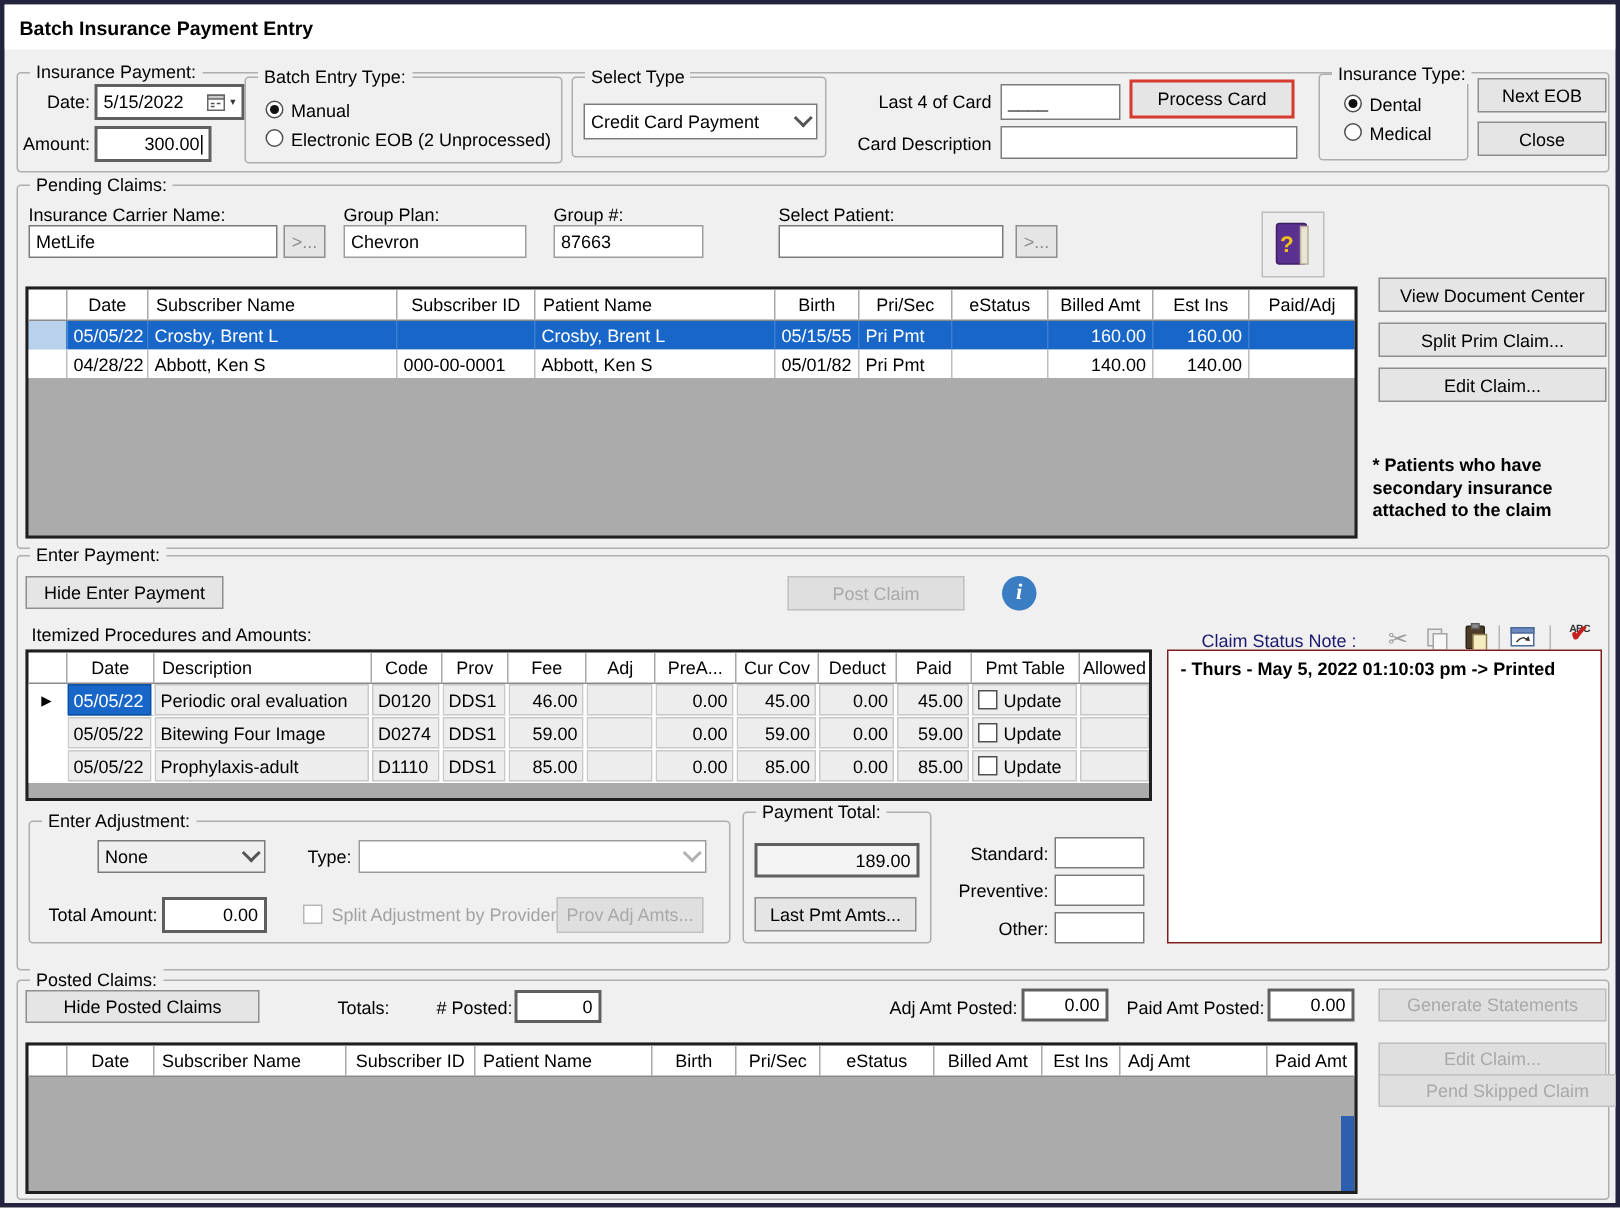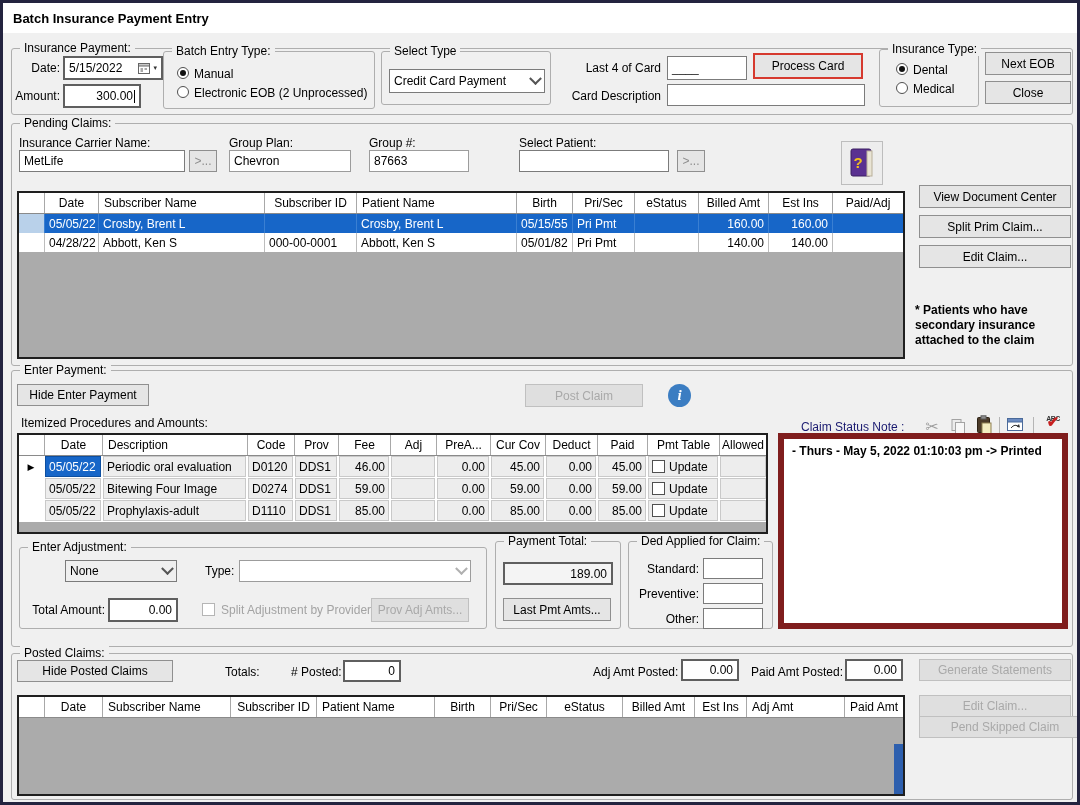--- a/index.html
+++ b/index.html
@@ -56,21 +56,21 @@
   .itd.num{justify-content:flex-end;}
   .itd.sel{background:#1766c8;color:#fff;box-shadow:inset 0 0 0 1px #0d4fa0;}
   .itd.wcell{background:#fff;box-shadow:none;justify-content:center;}
   .pc0{width:26px}.pc1{width:54px}.pc2{width:166px}.pc3{width:92px}.pc4{width:160px}.pc5{width:56px}
   .pc6{width:62px}.pc7{width:64px}.pc8{width:70px}.pc9{width:64px}.pc10{flex:1;border-right:none;}
   .ic0{width:26px}.ic1{width:58px}.ic2{width:145px}.ic3{width:47px}.ic4{width:44px}.ic5{width:52px}
   .ic6{width:46px}.ic7{width:54px}.ic8{width:55px}.ic9{width:52px}.ic10{width:50px}.ic11{width:72px}
   .ic12{flex:1;border-right:none;}
   .oc0{width:26px}.oc1{width:58px}.oc2{width:128px}.oc3{width:86px}.oc4{width:118px}.oc5{width:56px}
   .oc6{width:56px}.oc7{width:76px}.oc8{width:72px}.oc9{width:52px}.oc10{width:98px}.oc11{flex:1;border-right:none;}
-  .notebox{position:absolute;background:#fff;border:6px solid #7f1d1d;box-sizing:border-box;padding:5px 8px;}
+  .notebox{position:absolute;background:#fff;border:1px solid #7f1d1d;box-sizing:border-box;padding:5px 8px;}
   .notetext{font-weight:bold;font-size:12px;}
   .secnote{position:absolute;font-weight:bold;font-size:12px;line-height:15px;white-space:pre-line;}
   .nicon{position:absolute;width:22px;height:20px;display:flex;align-items:center;justify-content:center;}
   .scis{font-size:16px;color:#9d9d9d;}
   .vsep{position:absolute;width:1px;height:18px;background:#b5b5b5;}
   .abcwrap{position:absolute;width:24px;height:22px;line-height:6px;text-align:center;}
   .abct{font-size:7px;font-weight:bold;color:#333;letter-spacing:-0.5px;}
   .abcc{font-size:15px;font-weight:bold;color:#c61f1f;margin-top:-3px;display:block;}
   .vstrip{position:absolute;right:0;bottom:0;width:9px;height:50px;background:#2d5fae;}
   .navy{color:#1a1a70;}
@@ -384,23 +384,20 @@
   <div class="gb" style="left:492px;top:538px;width:126px;height:88px">
     <span class="gbl">Payment Total:</span>
   </div>
   <div class="fld sk num" style="left:500px;top:559px;width:110px;height:23px;background:#f4f4f4">
     <span>189.00</span>
   </div>
   <div class="btn" style="left:500px;top:595px;width:108px;height:23px">
     <span>Last Pmt Amts...</span>
   </div>
 
-  <div class="gb" style="left:625px;top:538px;width:145px;height:88px">
-    <span class="gbl">Ded Applied for Claim:</span>
-  </div>
   <div class="lbl r" style="left:630px;top:559px;width:66px">Standard:</div>
   <div class="fld" style="left:700px;top:555px;width:60px;height:21px">
     <span></span>
   </div>
   <div class="lbl r" style="left:626px;top:584px;width:70px">Preventive:</div>
   <div class="fld" style="left:700px;top:580px;width:60px;height:21px">
     <span></span>
   </div>
   <div class="lbl r" style="left:640px;top:609px;width:56px">Other:</div>
   <div class="fld" style="left:700px;top:605px;width:60px;height:21px">

